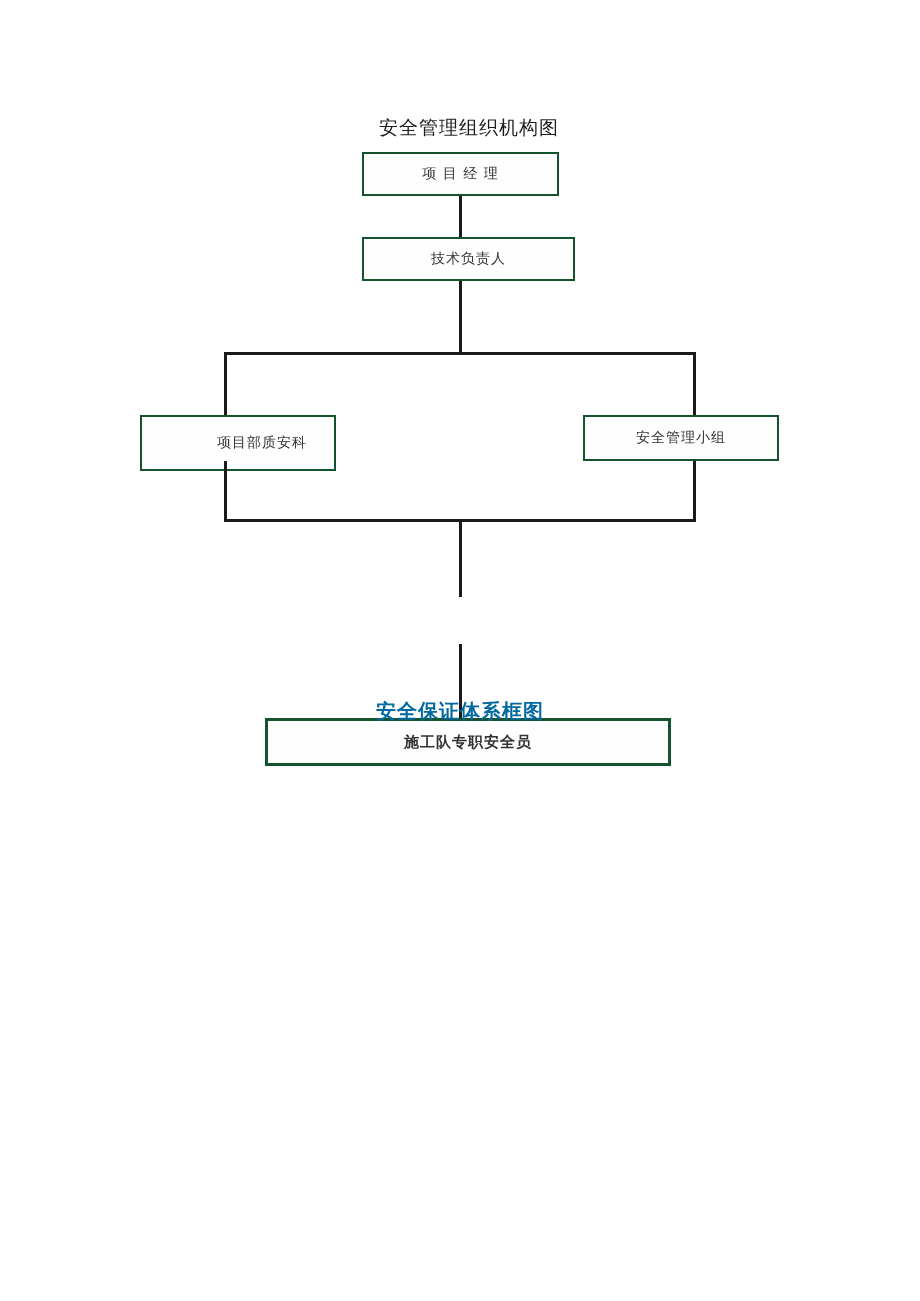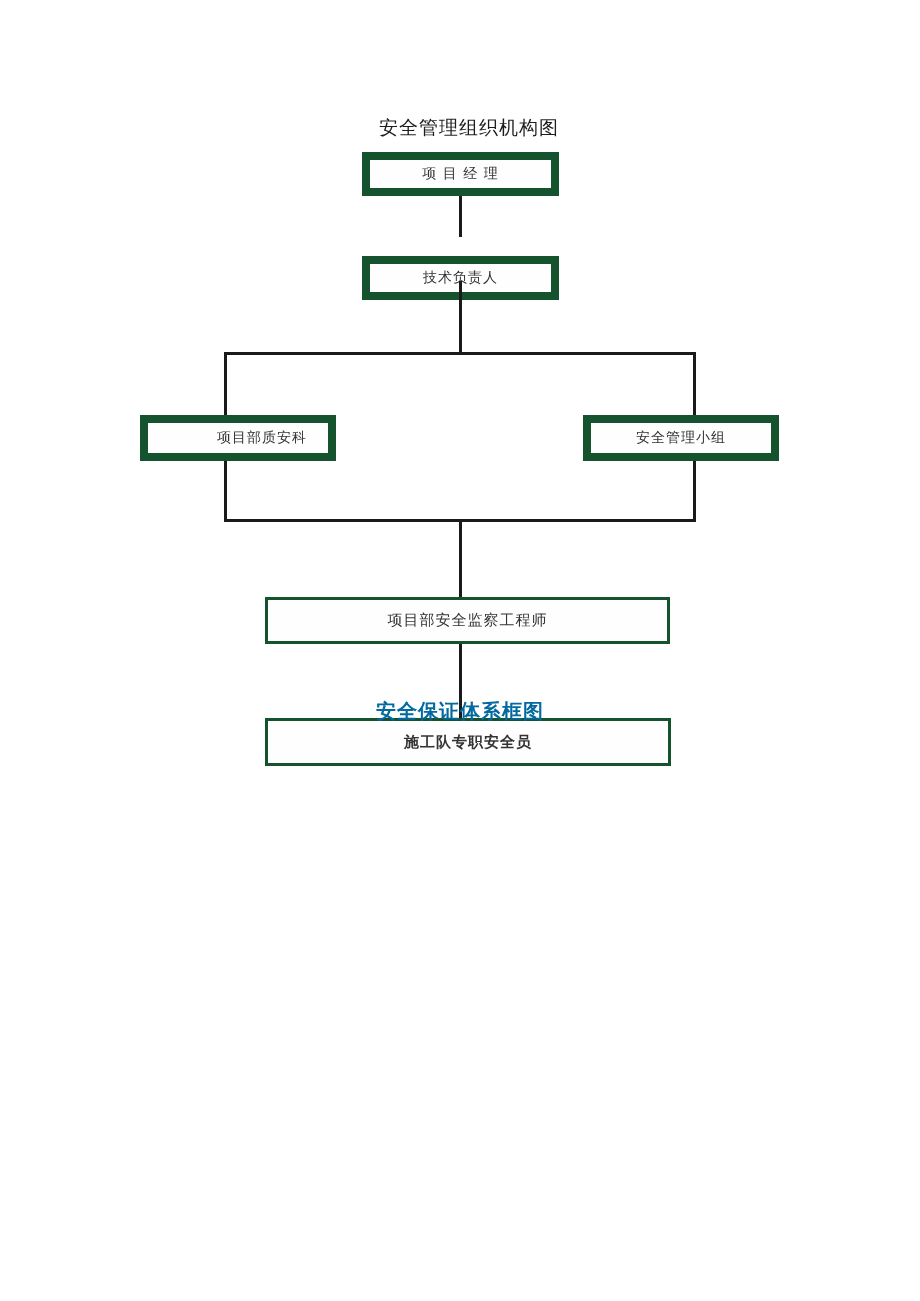--- a/index.html
+++ b/index.html
@@ -20,21 +20,21 @@
     left: 9px;
     top: 115px;
     width: 920px;
     text-align: center;
     font-size: 19px;
     color: #1d1d1d;
     letter-spacing: 1px;
   }
   .box {
     position: absolute;
-    border: 8px solid #14532d;
+    border: 2px solid #14532d;
     background: #fefefe;
     display: flex;
     align-items: center;
     justify-content: center;
     font-size: 14px;
     color: #333333;
     letter-spacing: 1px;
     box-sizing: border-box;
   }
   .box.wide {
@@ -58,22 +58,22 @@
     width: 920px;
     text-align: center;
     font-size: 20px;
     font-weight: bold;
     color: #0369a1;
     letter-spacing: 1px;
     z-index: 5;
   }
   
   .n-project-manager       { left: 362px; top: 152px; width: 197px; height: 44px; }
-  .n-technical-director    { left: 362px; top: 237px; width: 197px; height: 44px; margin-top: 19px; }
-  .n-quality-safety        { left: 140px; top: 415px; width: 196px; height: 46px; padding-left: 48px; }
+  .n-technical-director    { left: 362px; top: 237px; width: 213px; height: 44px; }
+  .n-quality-safety        { left: 140px; top: 415px; width: 196px; height: 56px; padding-left: 48px; }
   .n-safety-group          { left: 583px; top: 415px; width: 196px; height: 46px; }
   .n-supervision-engineer  { left: 265px; top: 597px; width: 405px; height: 47px; }
   .n-team-safety-officer   { left: 265px; top: 718px; width: 406px; height: 48px; font-weight: bold; }
   
   .l-v1 { left: 459px; top: 196px; height: 41px; }
   .l-v2 { left: 459px; top: 281px; height: 72px; }
   .l-h1 { left: 224px; top: 352px; width: 472px; }
   .l-v3 { left: 224px; top: 352px; height: 63px; }
   .l-v4 { left: 693px; top: 352px; height: 63px; }
   .l-v5 { left: 224px; top: 461px; height: 60px; }
@@ -110,23 +110,20 @@
 
   <div class="box n-safety-group">
     <span>安全管理小组</span>
   </div>
 
   <div class="vline l-v5"></div>
   <div class="vline l-v6"></div>
   <div class="hline l-h2"></div>
   <div class="vline l-v7"></div>
 
-  <div class="box wide n-supervision-engineer">
-    <span>项目部安全监察工程师</span>
-  </div>
 
   <div class="vline l-v8"></div>
 
   <div class="section-title">安全保证体系框图</div>
 
   <div class="box wide n-team-safety-officer">
     <span>施工队专职安全员</span>
   </div>
 
 </div>

